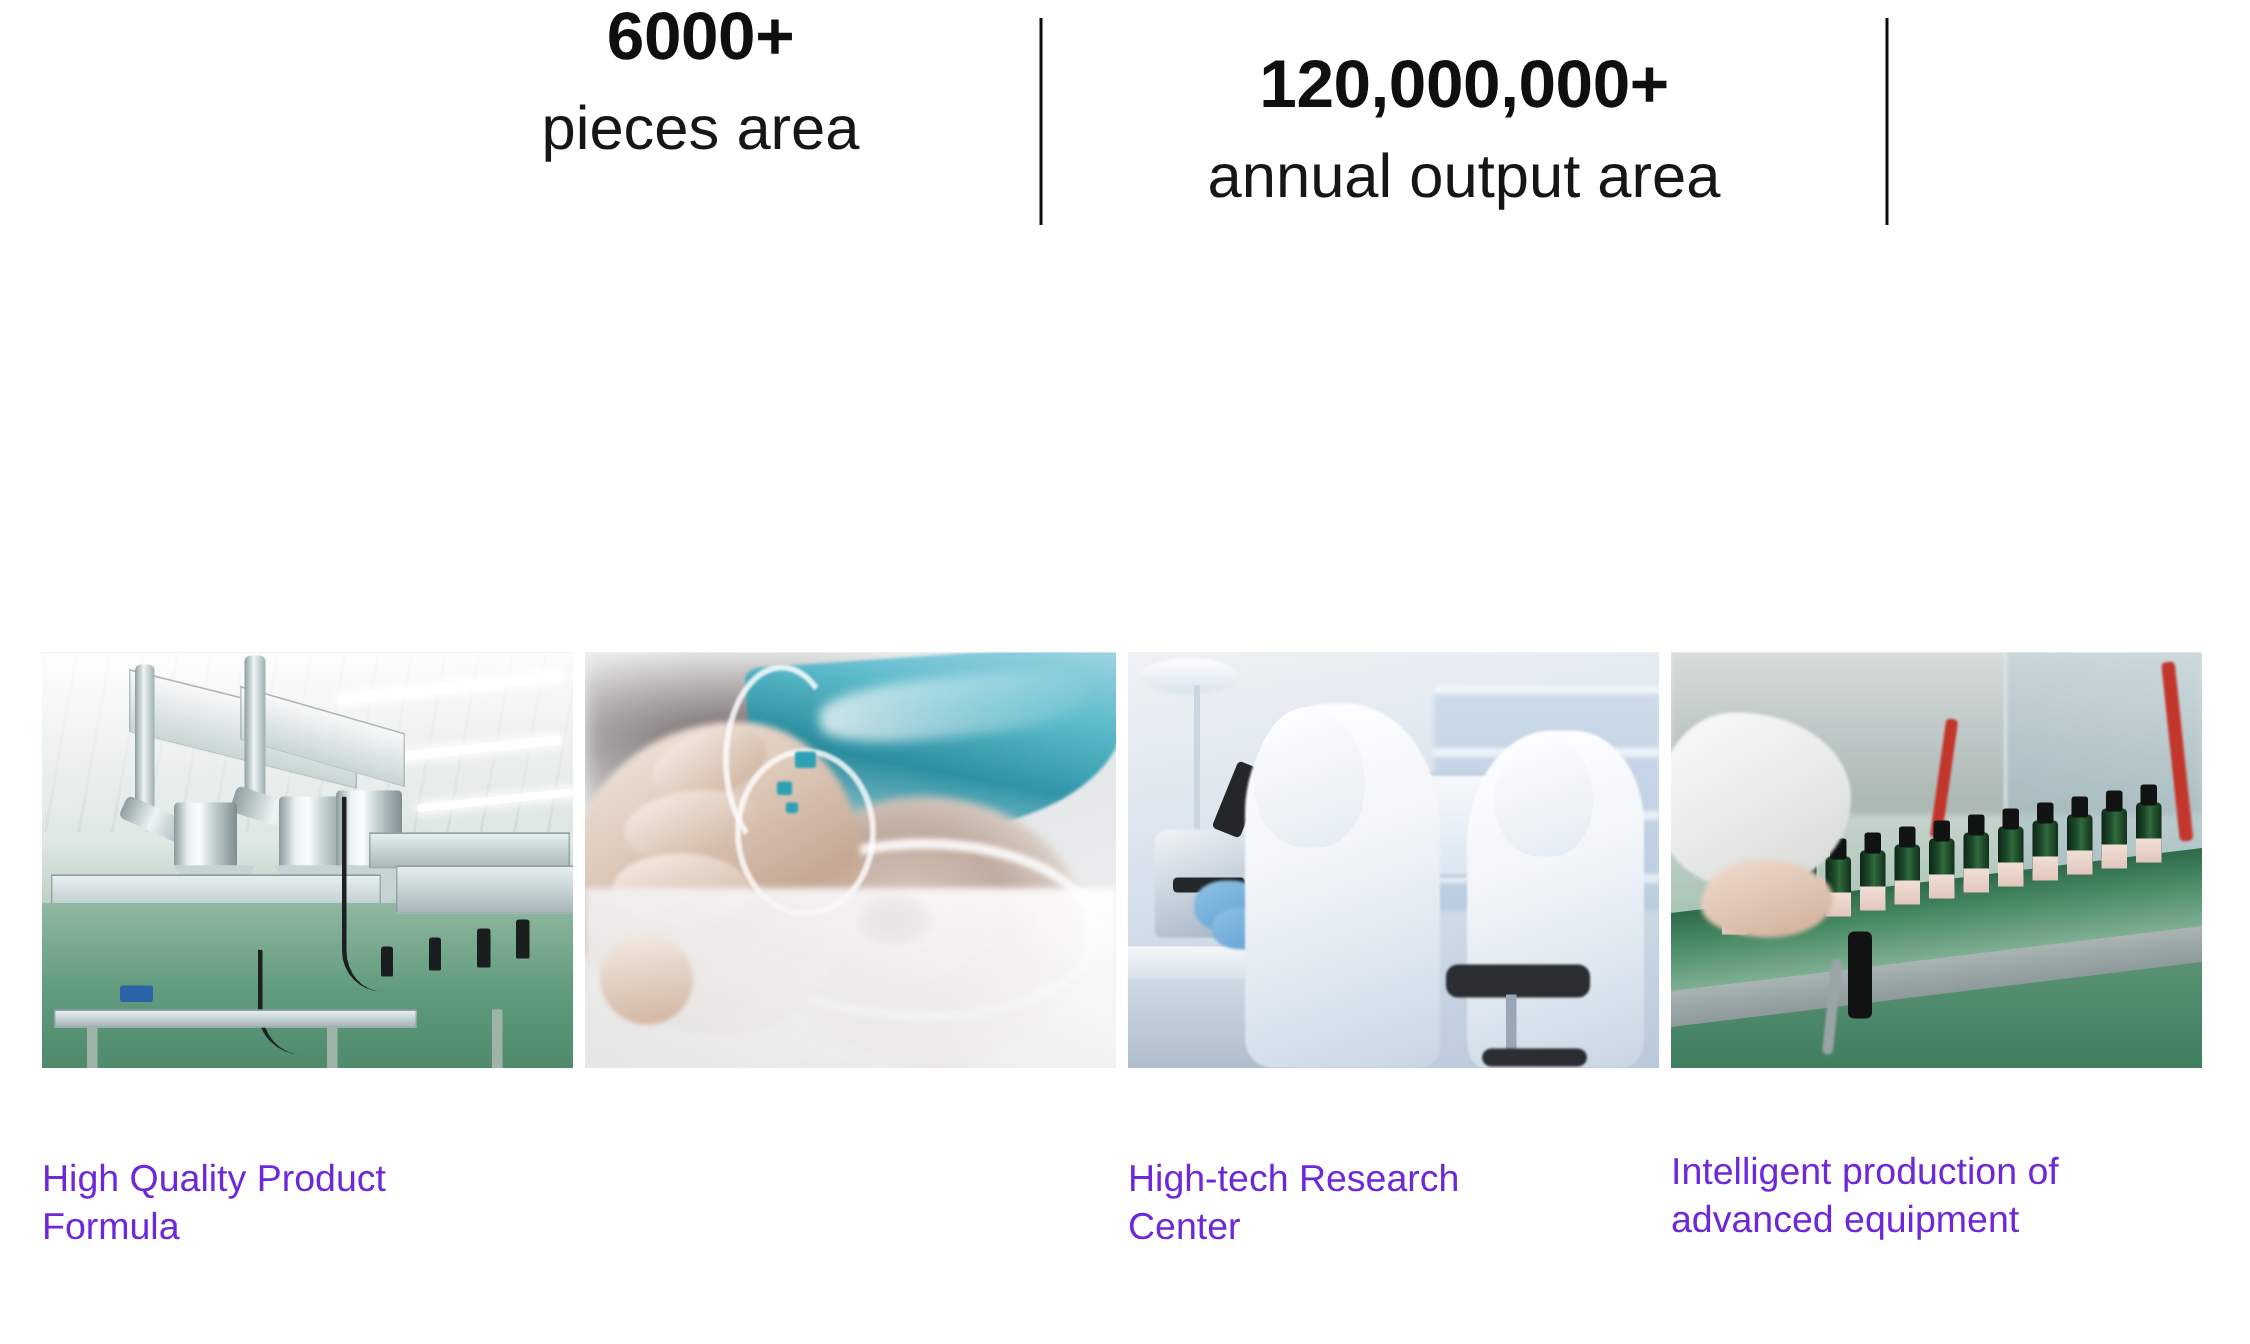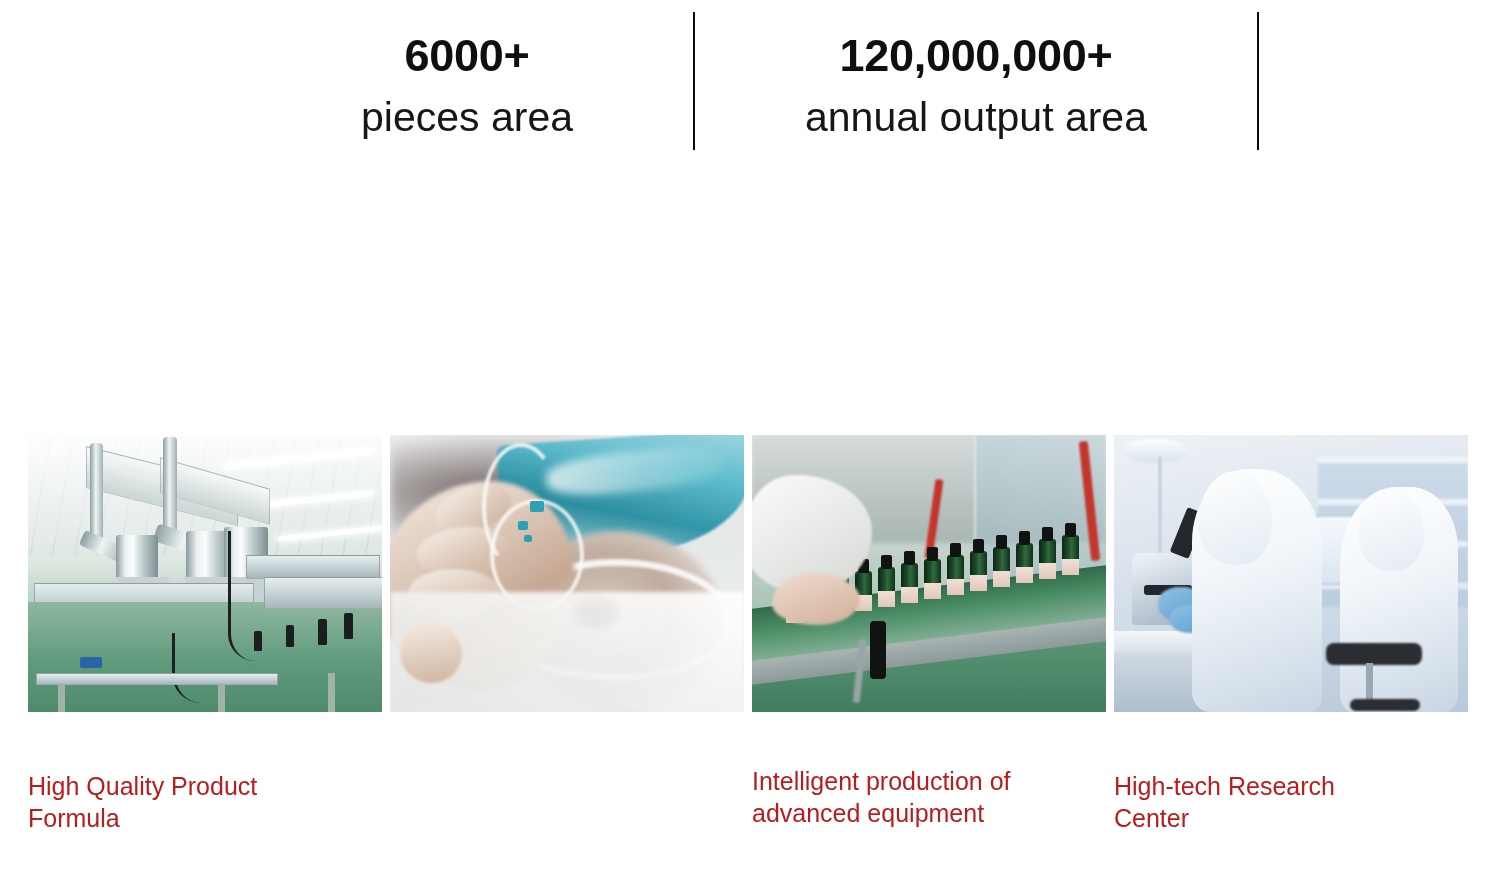--- a/index.html
+++ b/index.html
@@ -35,21 +35,21 @@
 
   .stat-cell {
     display: flex;
     flex-direction: column;
     align-items: center;
     justify-content: flex-start;
     text-align: center;
     box-sizing: border-box;
   }
 
-  .r1-c1 { width: 452px; padding-top: 32px; }
+  .r1-c1 { width: 452px; }
   .r1-c2 { width: 562px; padding-top: 32px; }
   .r1-c3 { width: 452px; padding-top: 32px; }
 
   .r2-c1 { width: 764px; padding-top: 16px; }
   .r2-c2 { width: 680px; padding-top: 16px; }
 
   .stat-value {
     font-weight: bold;
     letter-spacing: -0.3px;
     line-height: 1.05;
@@ -96,21 +96,21 @@
     position: relative;
     overflow: hidden;
     background: #dfe5e2;
   }
   .photo > * { position: absolute; }
 
   .caption {
     margin-top: 58px;
     font-size: 25px;
     line-height: 1.28;
-    color: #b91c1c;
+    color: #6d28d9;
     font-weight: 400;
     white-space: pre-line;
   }
   .cap-shift-a { margin-top: 58px; }
   .cap-shift-b { margin-top: 72px; }
   .cap-shift-c { margin-top: 53px; }
   .cap-shift-d { margin-top: 58px; }
 
   
   .p1-bg {
@@ -401,20 +401,46 @@
       <div class="p2-finger" style="left:26px;top:92px;width:90px;height:46px;transform:rotate(-8deg);"></div>
       <div class="p2-finger" style="left:18px;top:134px;width:92px;height:48px;"></div>
       <div class="p2-tube" style="left:92px;top:8px;width:70px;height:120px;border-color:rgba(252,252,252,.85) transparent transparent rgba(252,252,252,.85);"></div>
       <div class="p2-tube" style="left:100px;top:64px;width:86px;height:104px;"></div>
       <div class="p2-crystal" style="left:140px;top:66px;width:14px;height:11px;"></div>
       <div class="p2-crystal" style="left:128px;top:86px;width:10px;height:9px;"></div>
       <div class="p2-crystal" style="left:134px;top:100px;width:8px;height:7px;"></div>
       <div class="p2-coat"></div>
       <div class="p2-finger" style="left:10px;top:188px;width:62px;height:60px;transform:rotate(12deg);"></div>
     </div>
+  </figure>
+
+  <figure class="card" style="margin:0;">
+    <div class="photo">
+      <div class="p4-bg"></div>
+      <div class="p4-shelf"></div>
+      <div class="p4-monitor"></div>
+      <div class="p4-lamp"></div>
+      <div class="p4-lamparm"></div>
+      <div class="p4-scope"></div>
+      <div class="p4-scopebody" style="left:64px;top:74px;width:20px;height:48px;transform:rotate(22deg);"></div>
+      <div class="p4-scopebody" style="left:30px;top:150px;width:48px;height:10px;"></div>
+      <div class="p4-bench"></div>
+      <div class="p4-benchbox"></div>
+      <div class="p4-glove" style="left:44px;top:152px;width:46px;height:34px;"></div>
+      <div class="p4-glove" style="left:56px;top:170px;width:42px;height:28px;"></div>
+      <div class="p4-person" style="left:78px;top:34px;width:130px;height:243px;border-radius:44% 48% 10% 14% / 30% 34% 6% 8%;"></div>
+      <div class="p4-hood" style="left:84px;top:36px;width:74px;height:94px;"></div>
+      <div class="p4-person" style="right:10px;top:52px;width:118px;height:225px;border-radius:48% 40% 12% 10% / 34% 28% 8% 8%;"></div>
+      <div class="p4-hood" style="right:44px;top:54px;width:66px;height:82px;"></div>
+      <div class="p4-stool" style="left:212px;top:208px;width:96px;height:22px;"></div>
+      <div class="p4-stoolleg" style="left:252px;top:228px;width:7px;height:42px;"></div>
+      <div class="p4-stool" style="left:236px;top:264px;width:70px;height:12px;"></div>
+    </div>
+    <figcaption class="caption cap-shift-d">High-tech Research
+Center</figcaption>
   </figure>
 
   <figure class="card" style="margin:0;">
     <div class="photo">
       <div class="p3-bg"></div>
       <div class="p3-mach"></div>
       <div class="p3-glassguard"></div>
       <div class="p3-redhose" style="left:178px;top:44px;width:8px;height:80px;transform:rotate(8deg);"></div>
       <div class="p3-redhose" style="right:12px;top:6px;width:9px;height:120px;transform:rotate(-6deg);"></div>
       <div class="p3-bluehose" style="left:96px;top:58px;width:7px;height:72px;transform:rotate(-10deg);"></div>
@@ -462,39 +488,13 @@
       <div class="p3-label" style="left:310px;top:124px;width:17px;height:16px;"></div>
       <div class="p3-arm"></div>
       <div class="p3-fingers"></div>
       <div class="p3-bluehose" style="left:104px;top:204px;width:7px;height:64px;transform:rotate(6deg);background:#9aa3a6;"></div>
       <div class="p3-cap" style="left:118px;top:186px;width:16px;height:58px;border-radius:4px;"></div>
     </div>
     <figcaption class="caption cap-shift-c">Intelligent production of
 advanced  equipment</figcaption>
   </figure>
 
-  <figure class="card" style="margin:0;">
-    <div class="photo">
-      <div class="p4-bg"></div>
-      <div class="p4-shelf"></div>
-      <div class="p4-monitor"></div>
-      <div class="p4-lamp"></div>
-      <div class="p4-lamparm"></div>
-      <div class="p4-scope"></div>
-      <div class="p4-scopebody" style="left:64px;top:74px;width:20px;height:48px;transform:rotate(22deg);"></div>
-      <div class="p4-scopebody" style="left:30px;top:150px;width:48px;height:10px;"></div>
-      <div class="p4-bench"></div>
-      <div class="p4-benchbox"></div>
-      <div class="p4-glove" style="left:44px;top:152px;width:46px;height:34px;"></div>
-      <div class="p4-glove" style="left:56px;top:170px;width:42px;height:28px;"></div>
-      <div class="p4-person" style="left:78px;top:34px;width:130px;height:243px;border-radius:44% 48% 10% 14% / 30% 34% 6% 8%;"></div>
-      <div class="p4-hood" style="left:84px;top:36px;width:74px;height:94px;"></div>
-      <div class="p4-person" style="right:10px;top:52px;width:118px;height:225px;border-radius:48% 40% 12% 10% / 34% 28% 8% 8%;"></div>
-      <div class="p4-hood" style="right:44px;top:54px;width:66px;height:82px;"></div>
-      <div class="p4-stool" style="left:212px;top:208px;width:96px;height:22px;"></div>
-      <div class="p4-stoolleg" style="left:252px;top:228px;width:7px;height:42px;"></div>
-      <div class="p4-stool" style="left:236px;top:264px;width:70px;height:12px;"></div>
-    </div>
-    <figcaption class="caption cap-shift-d">High-tech Research
-Center</figcaption>
-  </figure>
-
 </section>
 
 </body></html>

